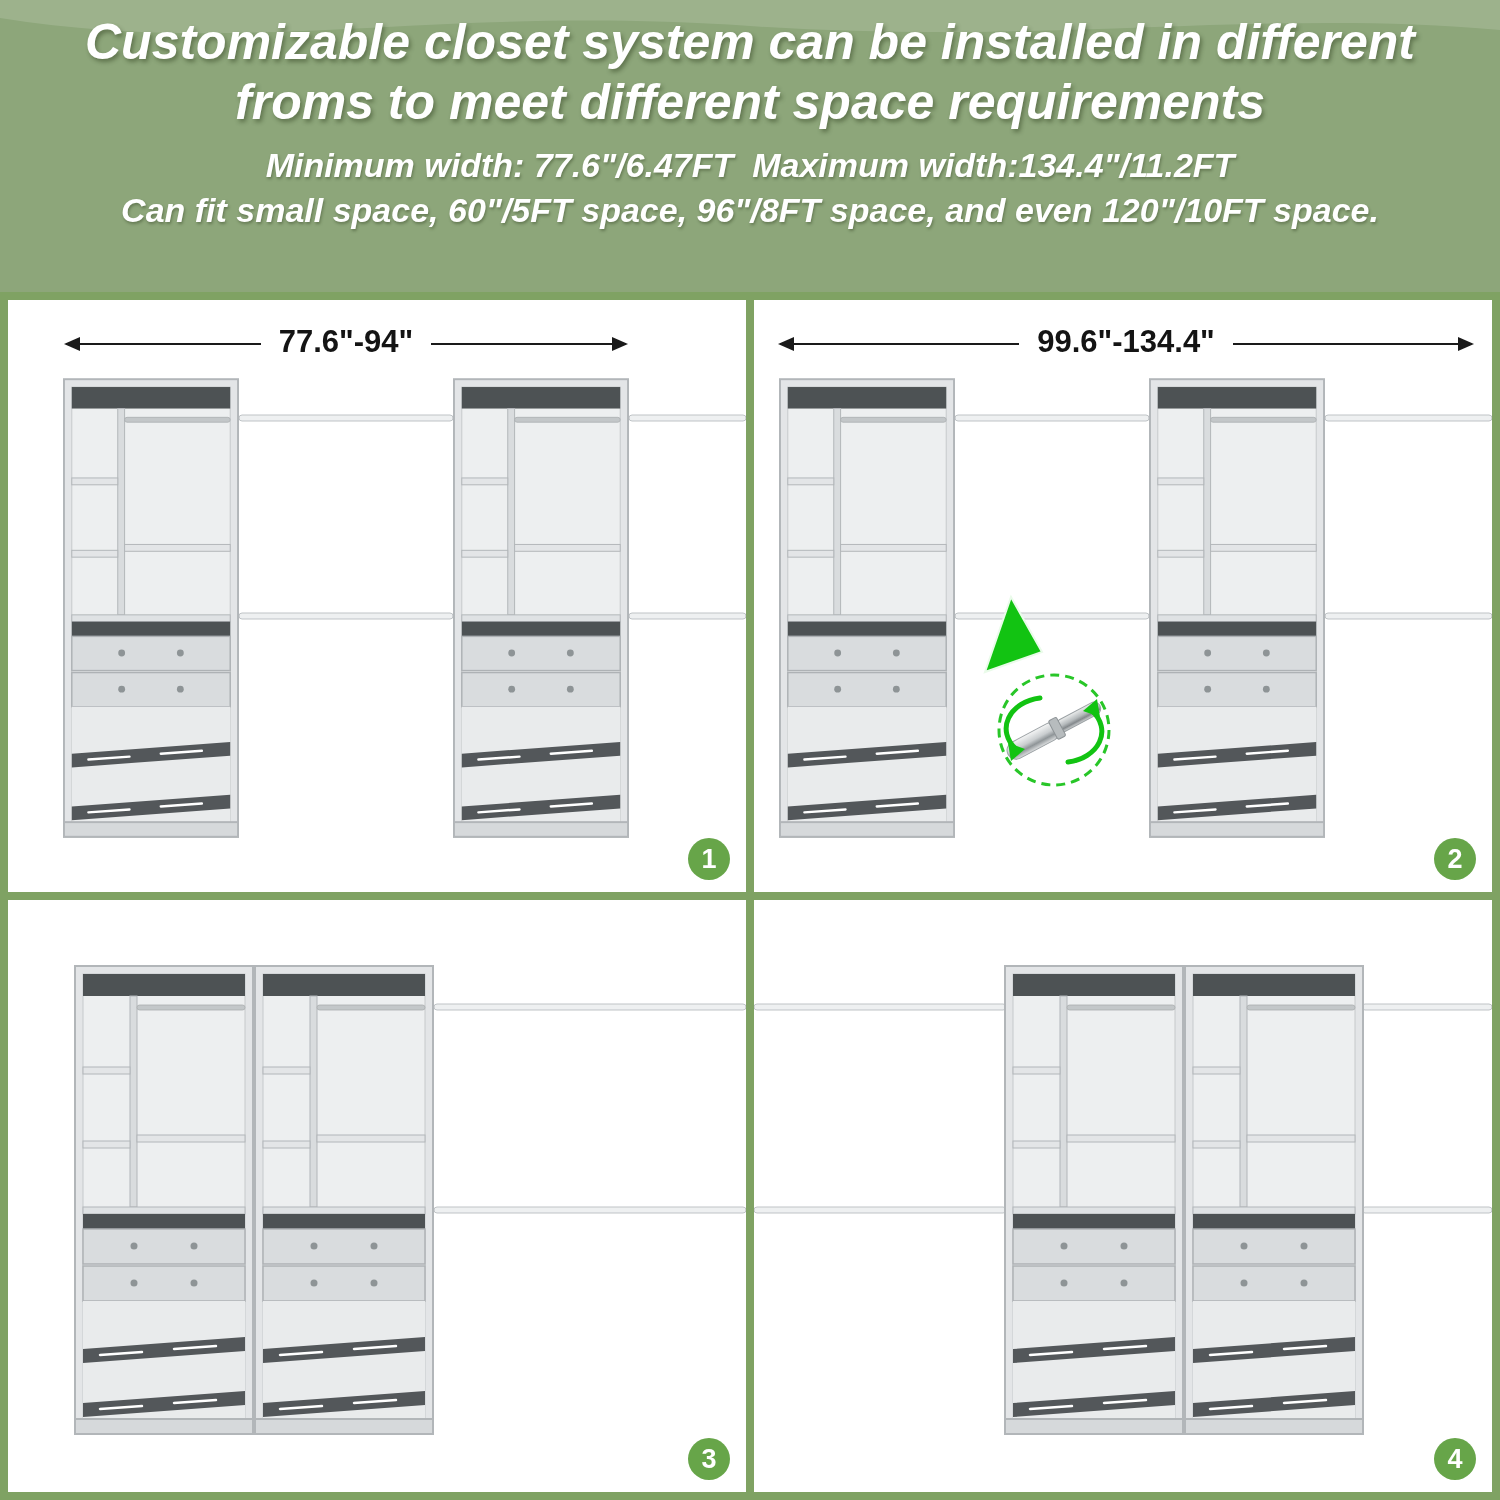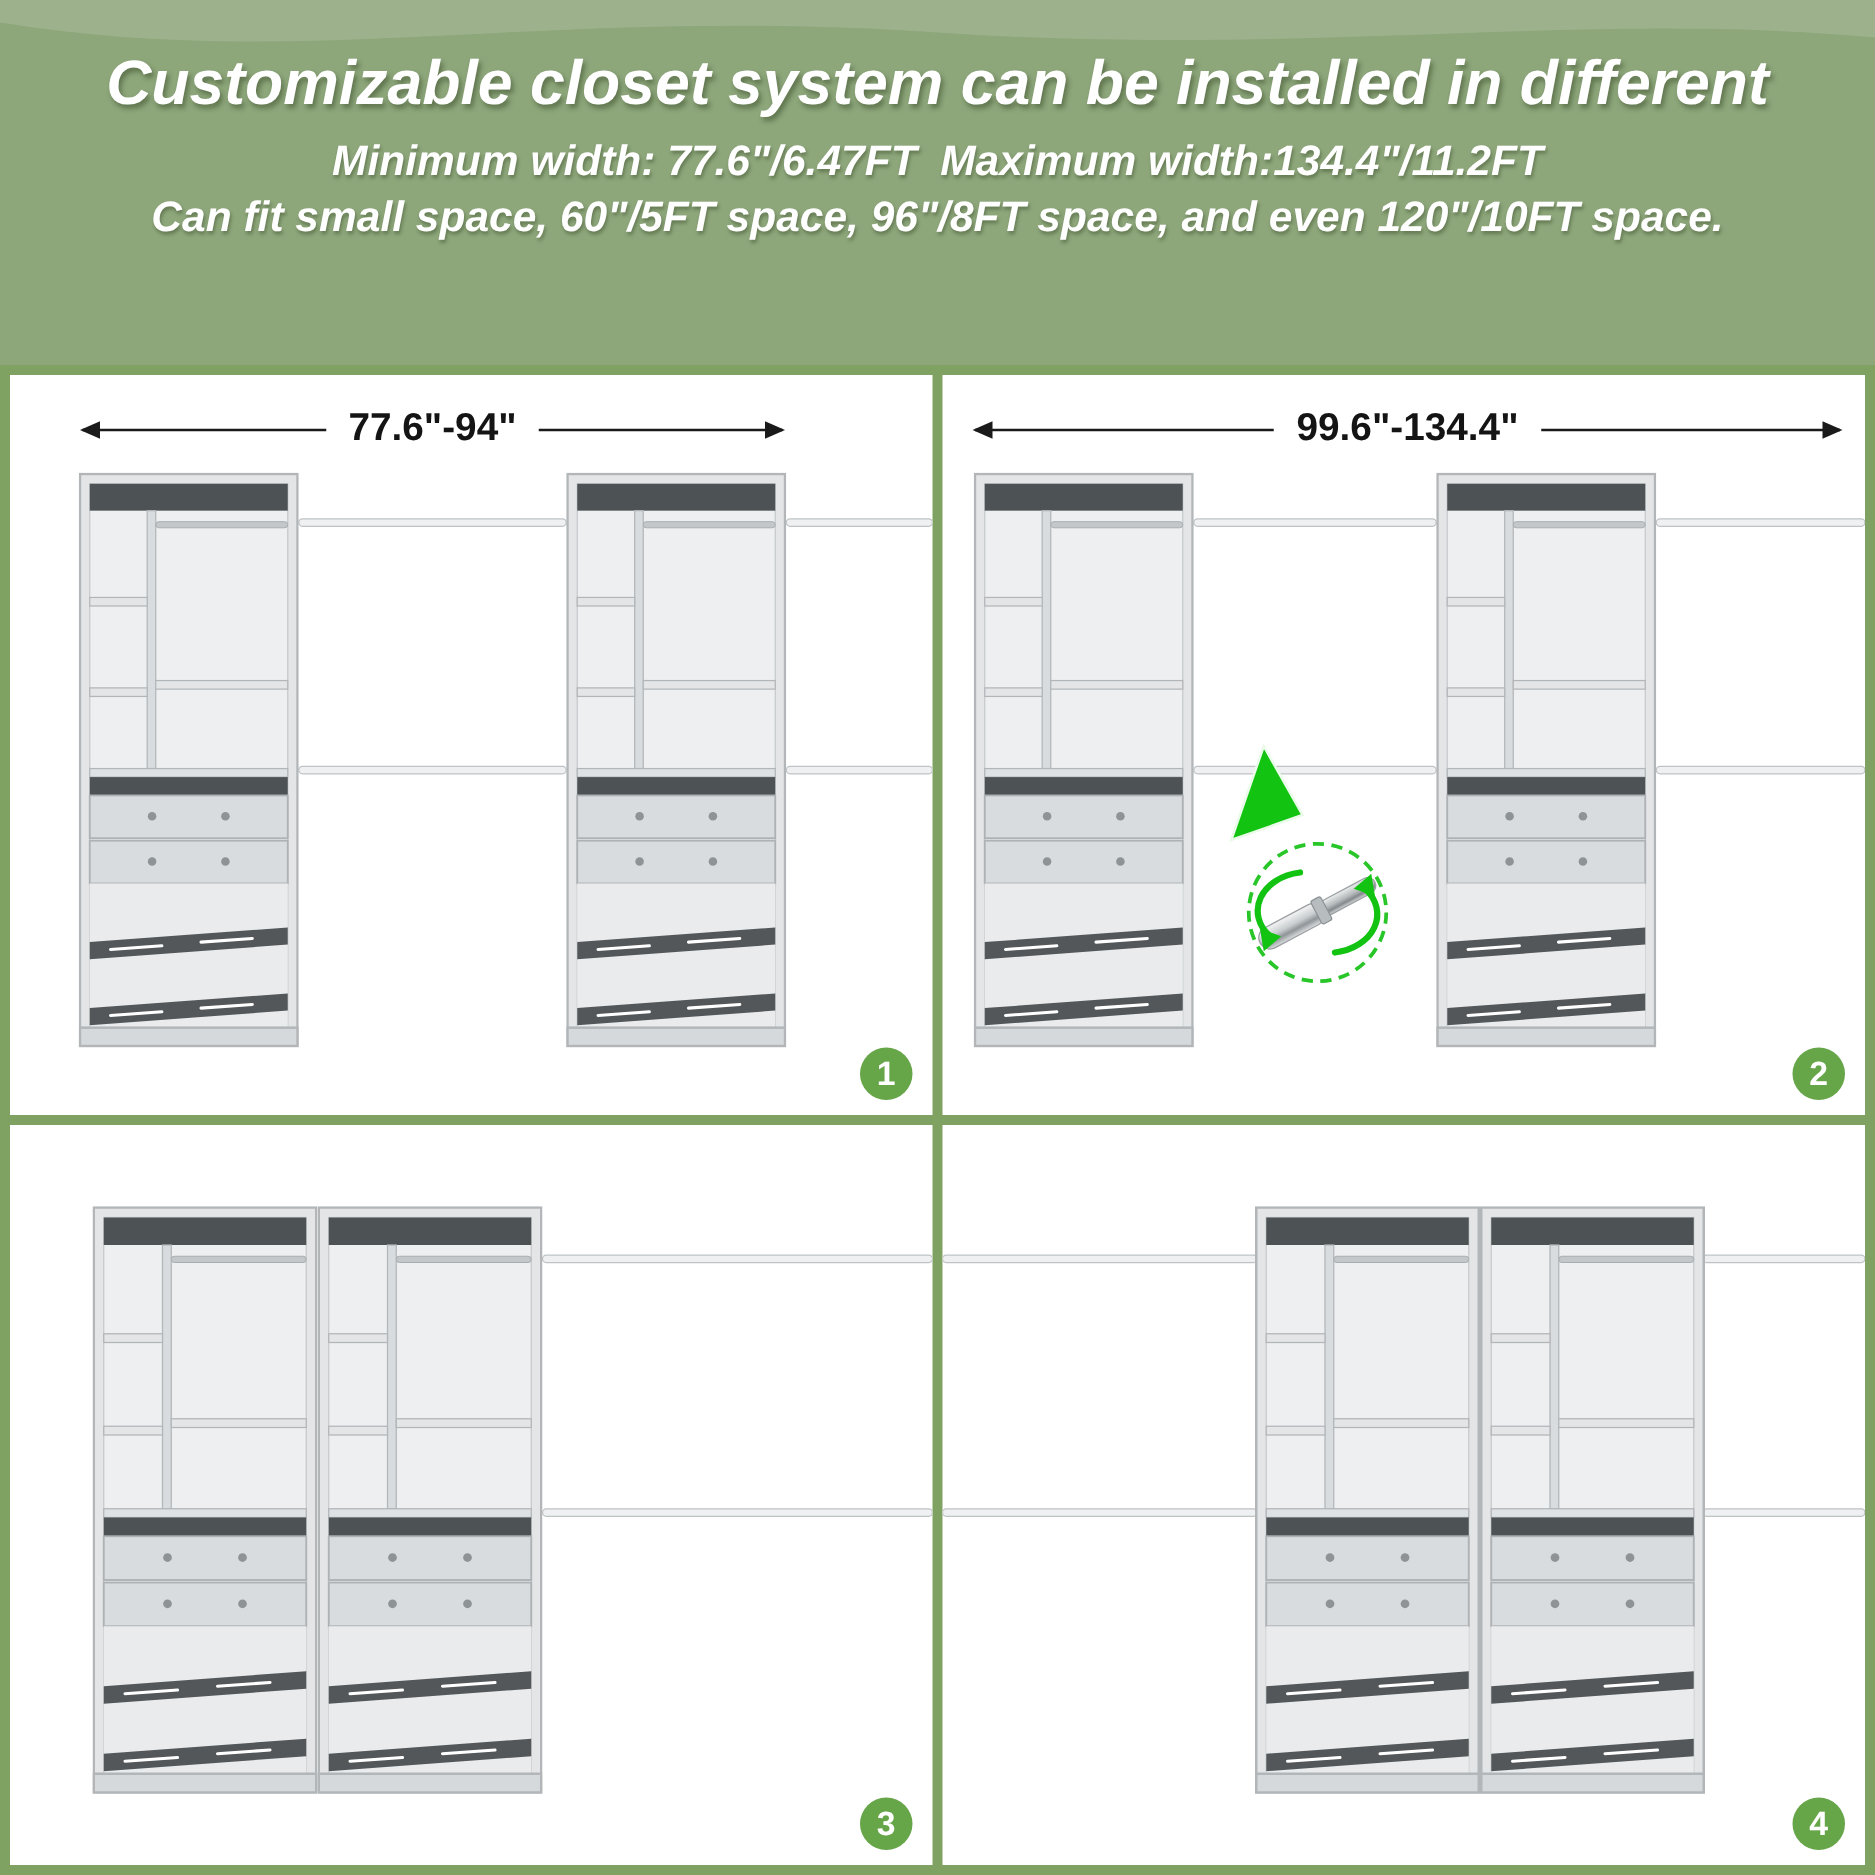--- a/index.html
+++ b/index.html
@@ -10,21 +10,21 @@
   }
   .page { width:1500px; height:1500px; position:relative; }
 
   
   .header {
     position:absolute; top:0; left:0; width:1500px; height:292px;
     background:#8da67a; text-align:center; color:#fff; overflow:hidden;
   }
   .wave { position:absolute; top:0; left:0; width:100%; height:70px; }
   .title {
-    position:relative; padding-top:36px;
+    position:relative; padding-top:12px;
     font-weight:bold; font-style:italic; font-size:50px; line-height:1.2;
     text-shadow:2px 3px 4px rgba(40,55,25,.45);
     white-space:nowrap;
   }
   .subtitle {
     position:relative; margin-top:14px;
     font-weight:bold; font-style:italic; font-size:34px;
     text-shadow:1px 2px 3px rgba(40,55,25,.4);
     white-space:nowrap;
   }
@@ -114,20 +114,21 @@
 </svg>
 
 <div class="page">
 
   <header class="header">
     <svg class="wave" viewBox="0 0 1500 70" preserveAspectRatio="none">
       <path d="M0,18 C250,58 430,4 750,26 C1050,46 1260,8 1500,30 L1500,0 L0,0 Z" fill="#ffffff" opacity="0.14"></path>
     </svg>
     <div class="title">
       <div>Customizable closet system can be installed in different</div>
+      <div>froms to meet different space requirements</div>
     </div>
     <div class="subtitle">Minimum width: 77.6"/6.47FT&nbsp; Maximum width:134.4"/11.2FT</div>
     <div class="subtitle">Can fit small space, 60"/5FT space, 96"/8FT space, and even 120"/10FT space.</div>
   </header>
 
   <div class="grid">
 
     <section class="panel">
       <div class="dim" style="left:58px; right:120px;">
         <span class="line left"></span>

